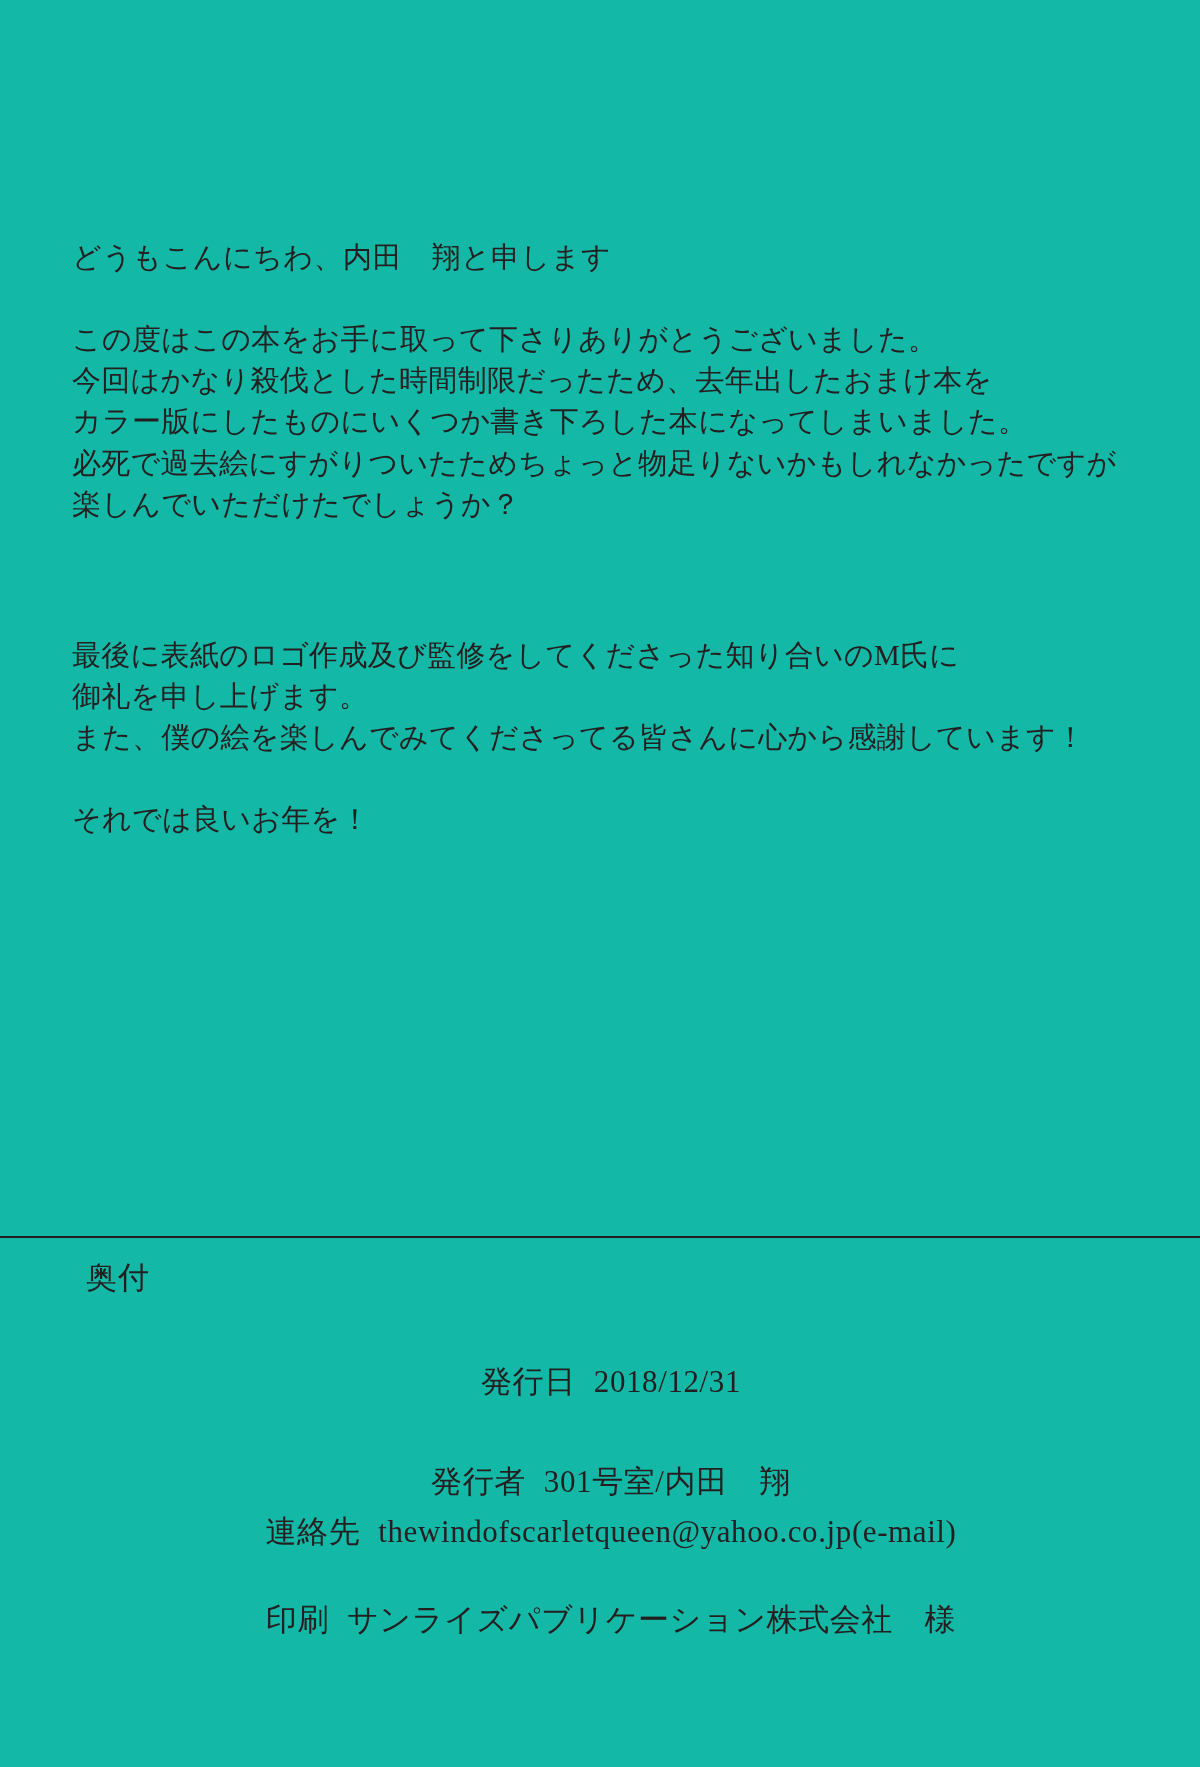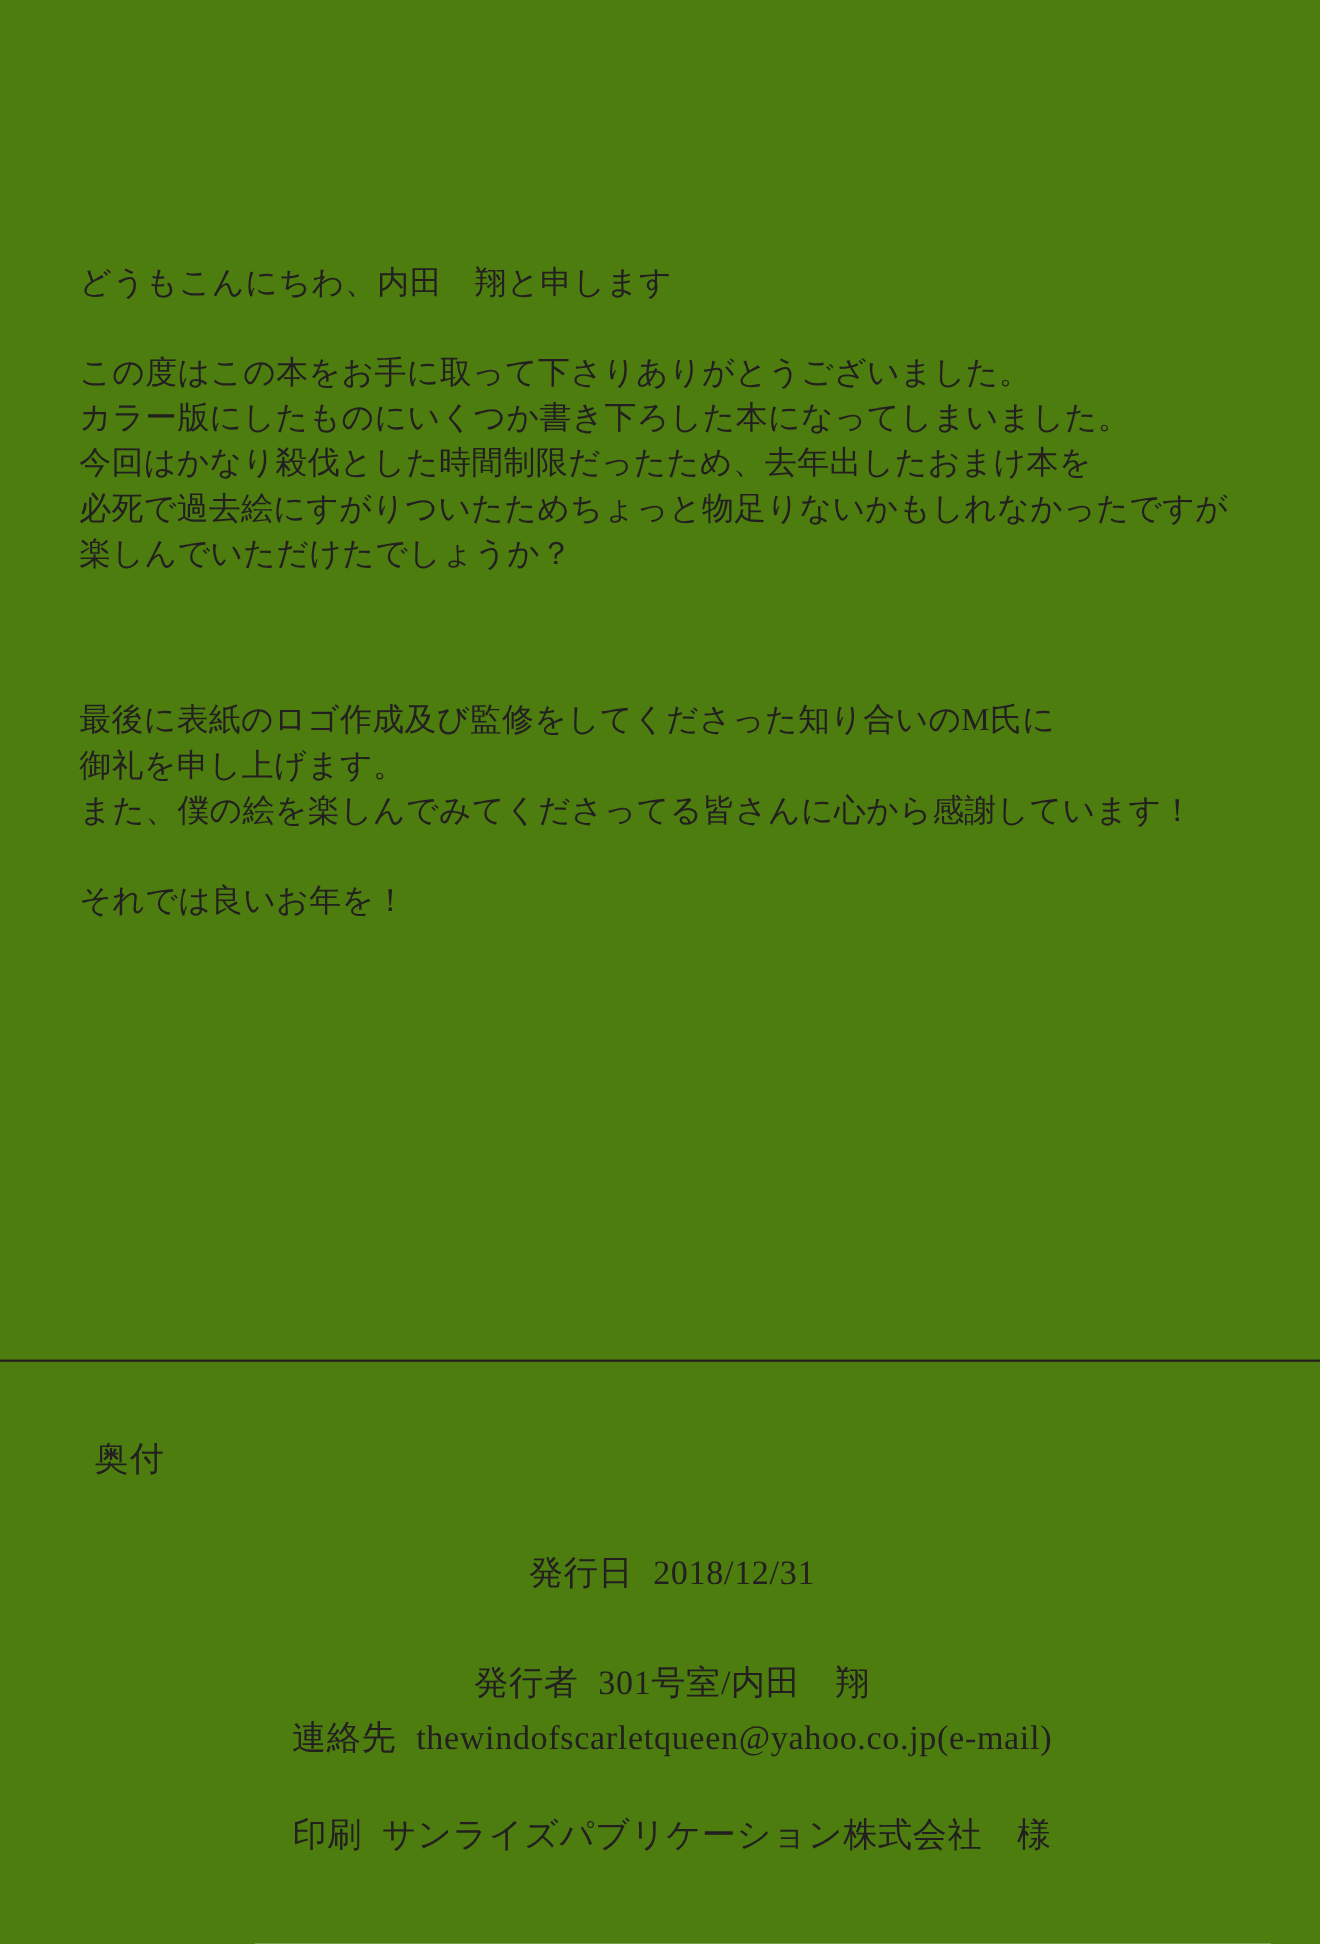--- a/index.html
+++ b/index.html
@@ -11,21 +11,21 @@
     width: 1200px;
     height: 1767px;
     position: relative;
     font-family: "Liberation Serif", serif;
     color: #231f20;
     overflow: hidden;
   }
   .page {
     position: absolute;
     inset: 0;
-    background: #4d7c0f;
+    background: #14b8a6;
   }
 
   
   .afterword {
     position: absolute;
     left: 72px;
     top: 238px;
     width: 1060px;
   }
   .greeting {
@@ -51,21 +51,21 @@
     position: absolute;
     left: 0;
     right: 0;
     top: 1236px;
     height: 2px;
     background: #231f20;
   }
   .colophon {
     position: absolute;
     left: 86px;
-    top: 1306px;
+    top: 1258px;
     width: 1050px;
   }
   .colophon .heading {
     font-size: 31px;
     line-height: 1.3;
     letter-spacing: 1px;
     margin: 0 0 60px 0;
   }
   .colophon .row {
     font-size: 31px;
@@ -84,22 +84,22 @@
 <body>
 
 <div class="page">
 
   <section class="afterword">
 
     <p class="greeting">どうもこんにちわ、内田　翔と申します</p>
 
     <div class="para">
       <div class="line">この度はこの本をお手に取って下さりありがとうございました。</div>
+      <div class="line">今回はかなり殺伐とした時間制限だったため、去年出したおまけ本を</div>
       <div class="line">カラー版にしたものにいくつか書き下ろした本になってしまいました。</div>
-      <div class="line">今回はかなり殺伐とした時間制限だったため、去年出したおまけ本を</div>
       <div class="line">必死で過去絵にすがりついたためちょっと物足りないかもしれなかったですが</div>
       <div class="line">楽しんでいただけたでしょうか？</div>
     </div>
 
     <div class="gap-big"></div>
 
     <div class="para">
       <div class="line">最後に表紙のロゴ作成及び監修をしてくださった知り合いのM氏に</div>
       <div class="line">御礼を申し上げます。</div>
       <div class="line">また、僕の絵を楽しんでみてくださってる皆さんに心から感謝しています！</div>

